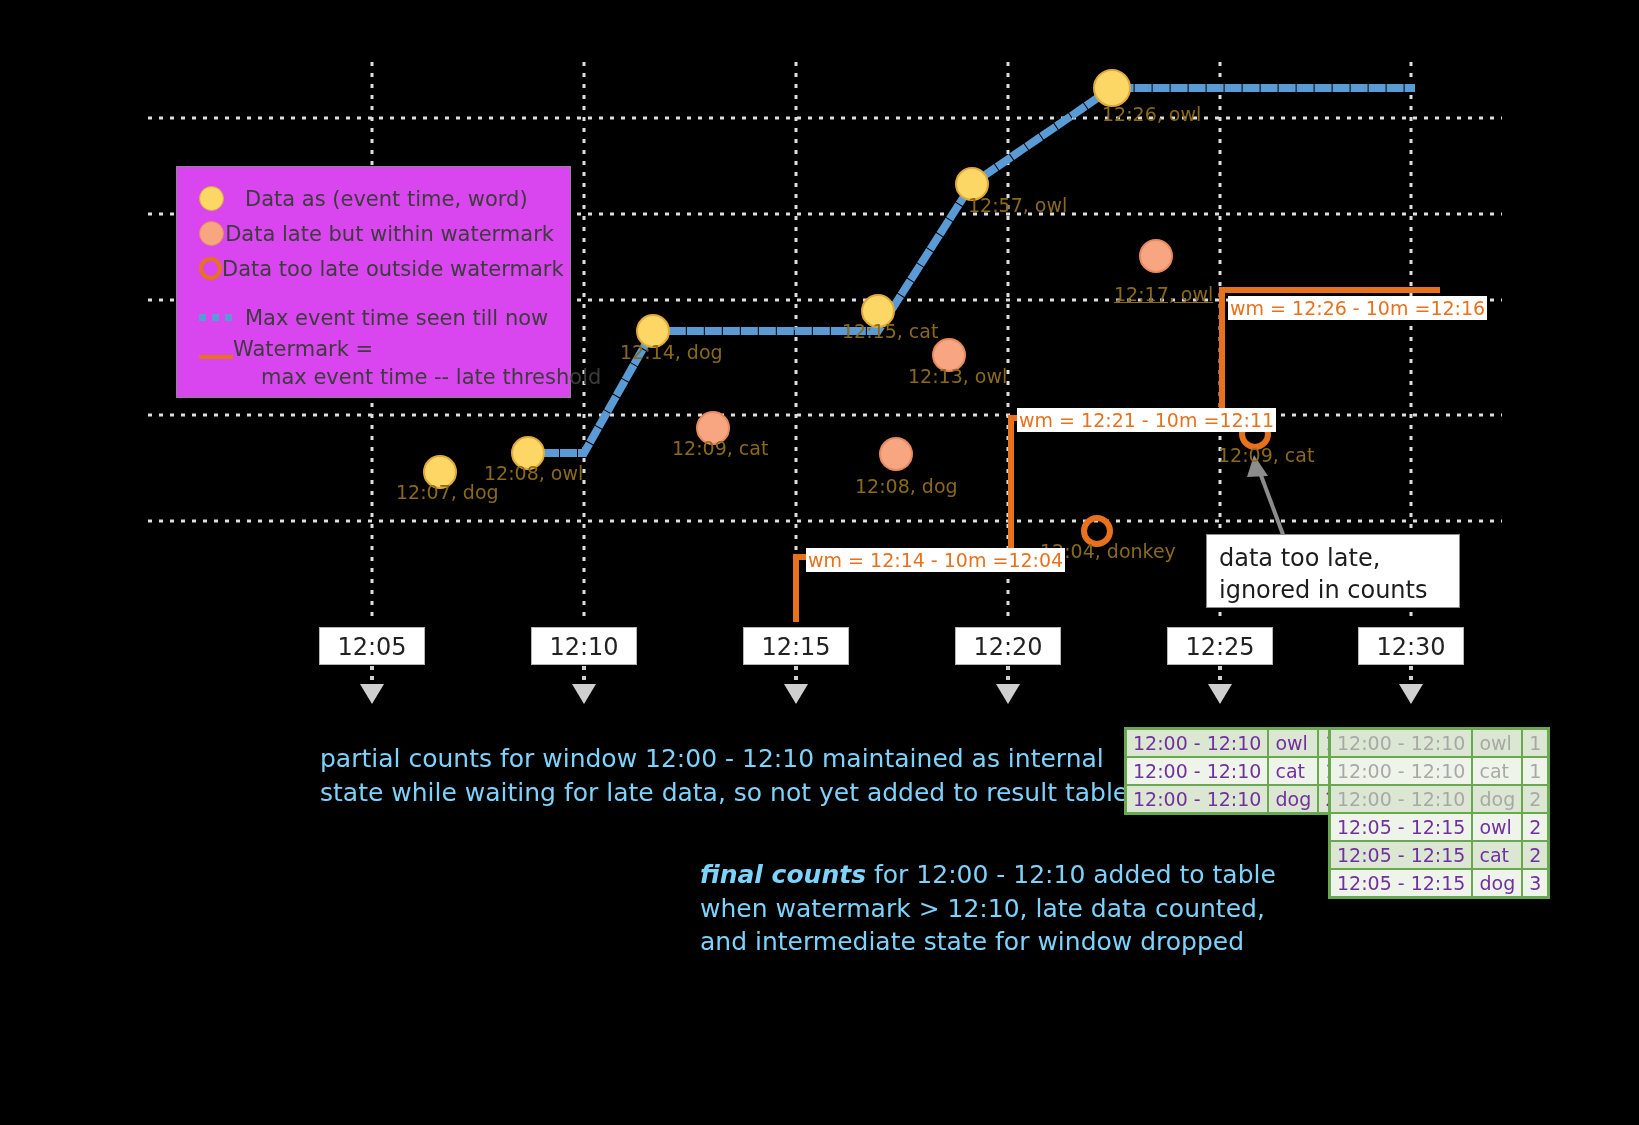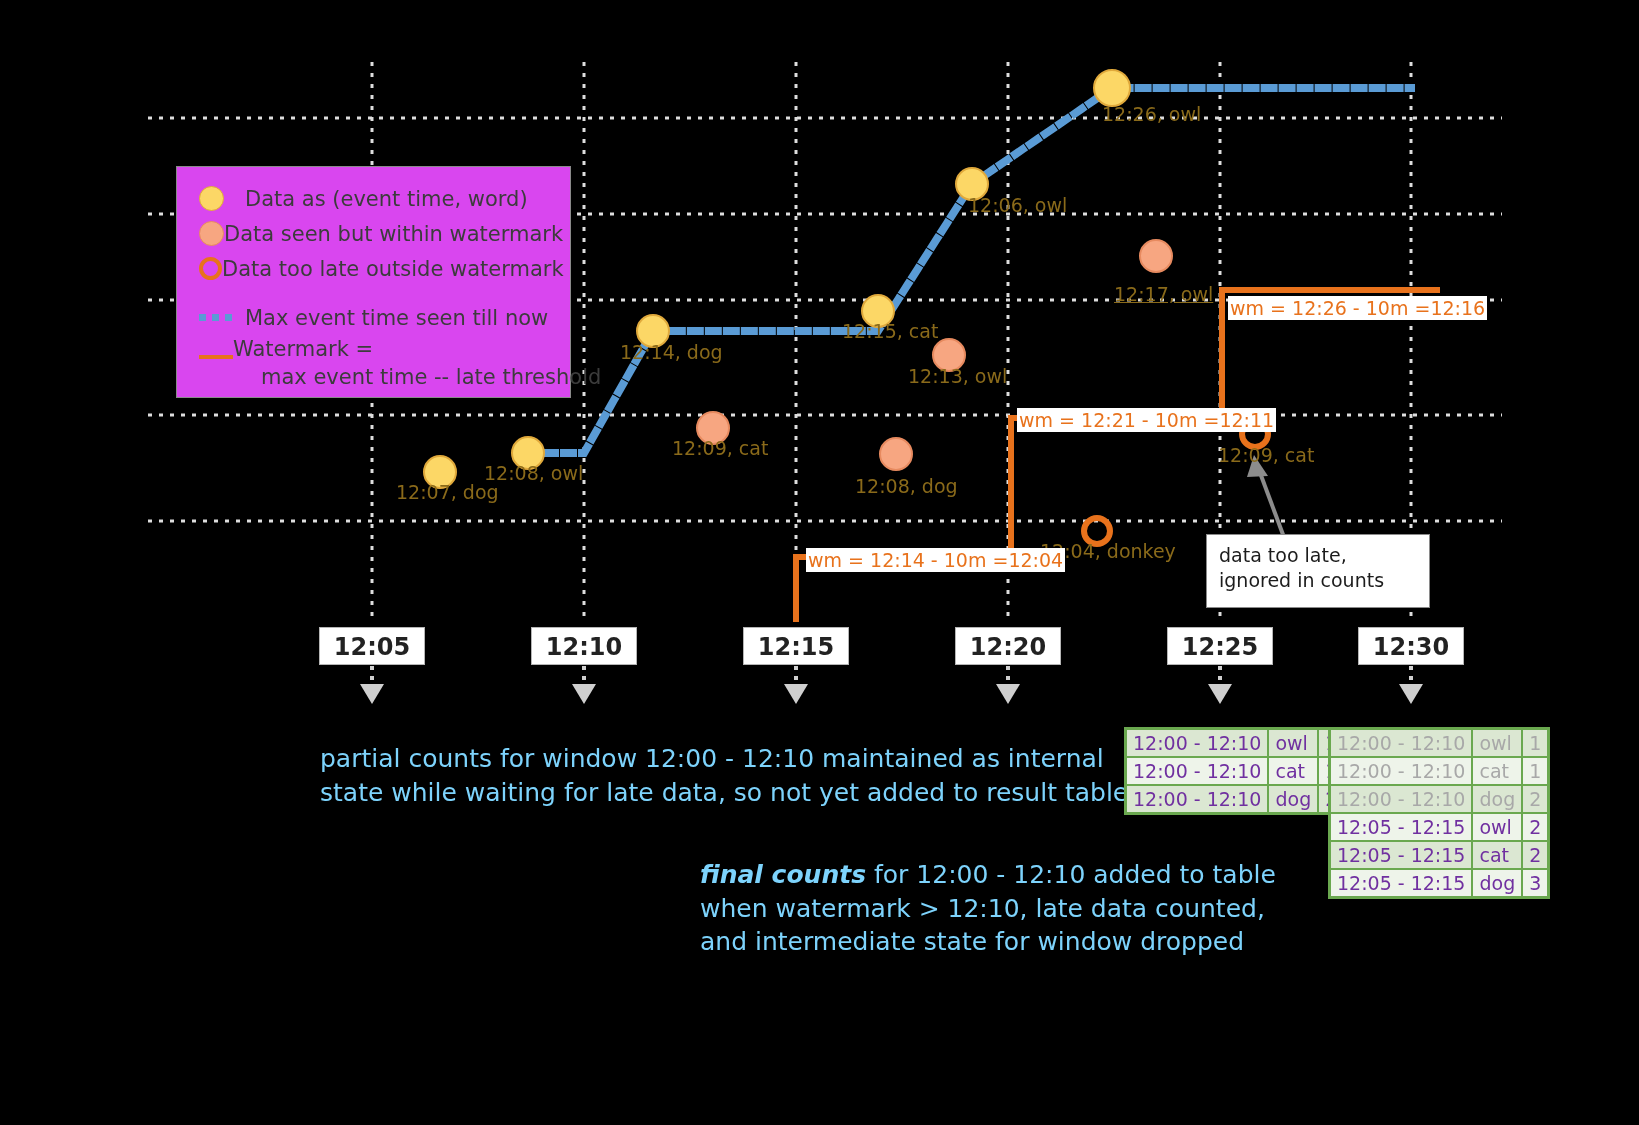--- a/index.html
+++ b/index.html
@@ -31,26 +31,26 @@
   .plabel{position:absolute;font-size:19px;color:#8a6a1a;white-space:nowrap;}
   .plabel.late{color:#8a6a1a;}
 
   
   .wmlabel{position:absolute;font-size:19px;color:#e8721c;background:#fff;
            white-space:nowrap;padding:1px 2px;}
 
   
   .tbox{position:absolute;background:#fff;border:1px solid #b5b5b5;
         font-size:24px;color:#222;text-align:center;width:106px;height:38px;
-        line-height:38px;box-sizing:border-box;font-weight:bold;}
-
-  
-  .callout{position:absolute;left:1206px;top:534px;width:224px;height:74px;
+        line-height:38px;box-sizing:border-box;}
+
+  
+  .callout{position:absolute;left:1206px;top:534px;width:254px;height:74px;
            background:#fff;border:1px solid #8a8a8a;box-sizing:border-box;
-           padding:8px 12px;font-size:19px;color:#1c1c1c;line-height:1.32;}
+           padding:8px 12px;font-size:24px;color:#1c1c1c;line-height:1.32;}
 
   
   .redann{position:absolute;color:#7dd3fc;font-size:25px;line-height:1.34;
           white-space:nowrap;}
   .redann i{font-style:italic;font-weight:bold;}
 
   
   .rtable{position:absolute;border:3px solid #6aa84f;border-collapse:collapse;background:#edf3e8;}
   .rtable td{border:2px solid #6aa84f;font-size:19px;color:#7030a0;
              padding:2px 6px;height:28px;box-sizing:border-box;white-space:nowrap;}
@@ -141,21 +141,21 @@
     <div class="lg-row">
       <span class="lg-mark">
           <span class="dot-y"></span>
         </span>
       <span class="lg-txt">Data as (event time, word)</span>
     </div>
     <div class="lg-row">
       <span class="lg-mark">
           <span class="dot-o"></span>
         </span>
-      <span class="lg-txt">Data seen but within watermark</span>
+      <span class="lg-txt">Data late but within watermark</span>
     </div>
     <div class="lg-row">
       <span class="lg-mark">
           <span class="ring-o"></span>
         </span>
       <span class="lg-txt">Data too late outside watermark</span>
     </div>
     <div class="lg-gap"></div>
     <div class="lg-row">
       <span class="lg-mark">
@@ -175,21 +175,21 @@
   </div>
 
   <div class="plabel" style="left:396px;top:481px;">12:07, dog</div>
   <div class="plabel" style="left:484px;top:462px;">12:08, owl</div>
   <div class="plabel late" style="left:672px;top:437px;">12:09, cat</div>
   <div class="plabel" style="left:620px;top:341px;">12:14, dog</div>
   <div class="plabel" style="left:842px;top:320px;">12:15, cat</div>
   <div class="plabel late" style="left:908px;top:365px;">12:13, owl</div>
   <div class="plabel late" style="left:855px;top:463px;margin-top:12px;">12:08, dog</div>
   <div class="plabel" style="left:1040px;top:540px;">12:04, donkey</div>
-  <div class="plabel" style="left:968px;top:194px;">12:06, owl</div>
+  <div class="plabel" style="left:968px;top:194px;">12:57, owl</div>
   <div class="plabel late" style="left:1114px;top:283px;text-decoration:underline;">12:17, owl</div>
   <div class="plabel" style="left:1218px;top:444px;">12:09, cat</div>
   <div class="plabel" style="left:1102px;top:103px;">12:26, owl</div>
 
   <div class="wmlabel" style="left:806px;top:548px;">wm = 12:14 - 10m =12:04</div>
   <div class="wmlabel" style="left:1017px;top:408px;">wm = 12:21 - 10m =12:11</div>
   <div class="wmlabel" style="left:1228px;top:296px;">wm = 12:26 - 10m =12:16</div>
 
   <div class="callout">
     <div>data too late,</div>

